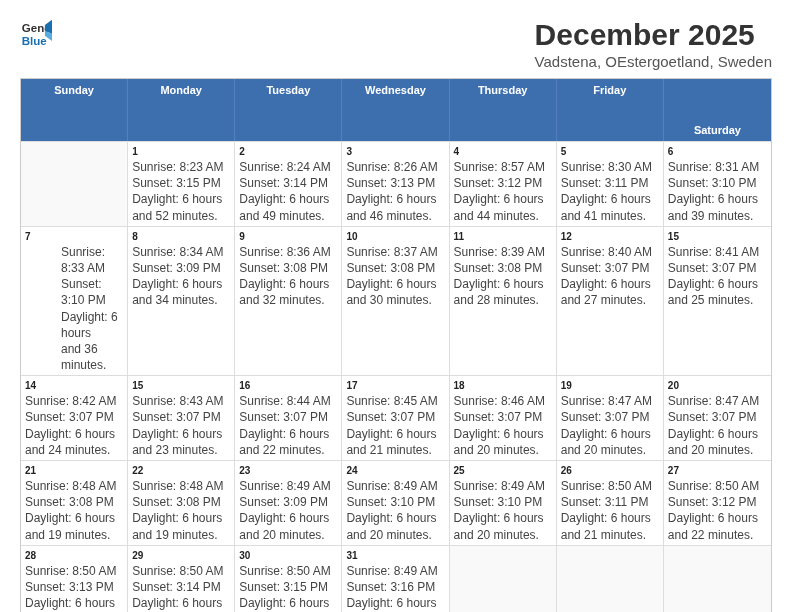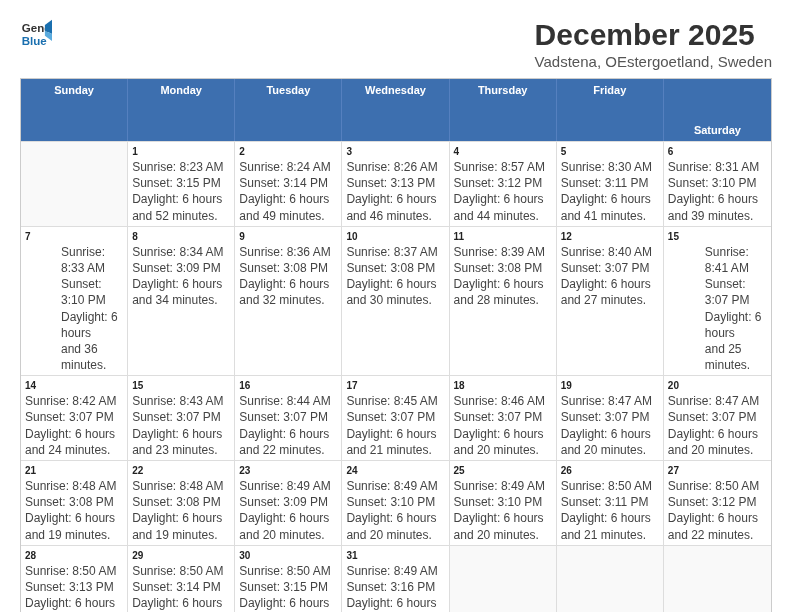--- a/index.html
+++ b/index.html
@@ -217,21 +217,21 @@
           </div>
           <div class="cal-cell">
             <span class="cell-date">12</span>
             <div class="cell-info" style="white-space: pre-line;">Sunrise: 8:40 AM
 Sunset: 3:07 PM
 Daylight: 6 hours
 and 27 minutes.</div>
           </div>
           <div class="cal-cell">
             <span class="cell-date">15</span>
-            <div class="cell-info" style="white-space: pre-line; margin-left: 37px;">Sunrise: 8:41 AM
+            <div class="cell-info" style="white-space: pre-line;">Sunrise: 8:41 AM
 Sunset: 3:07 PM
 Daylight: 6 hours
 and 25 minutes.</div>
           </div>
         </div>
         <div class="cal-row">
           <div class="cal-cell">
             <span class="cell-date">14</span>
             <div class="cell-info" style="white-space: pre-line;">Sunrise: 8:42 AM
 Sunset: 3:07 PM

